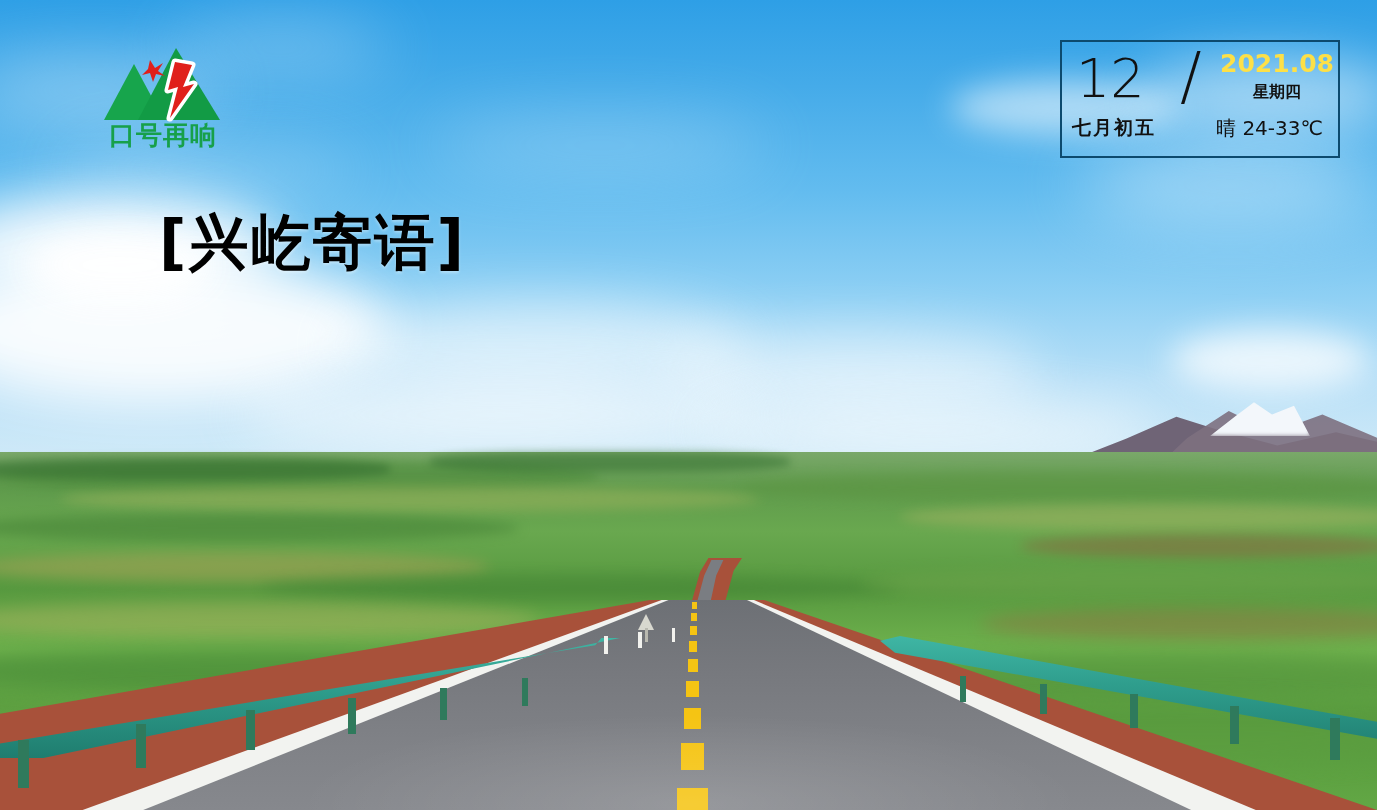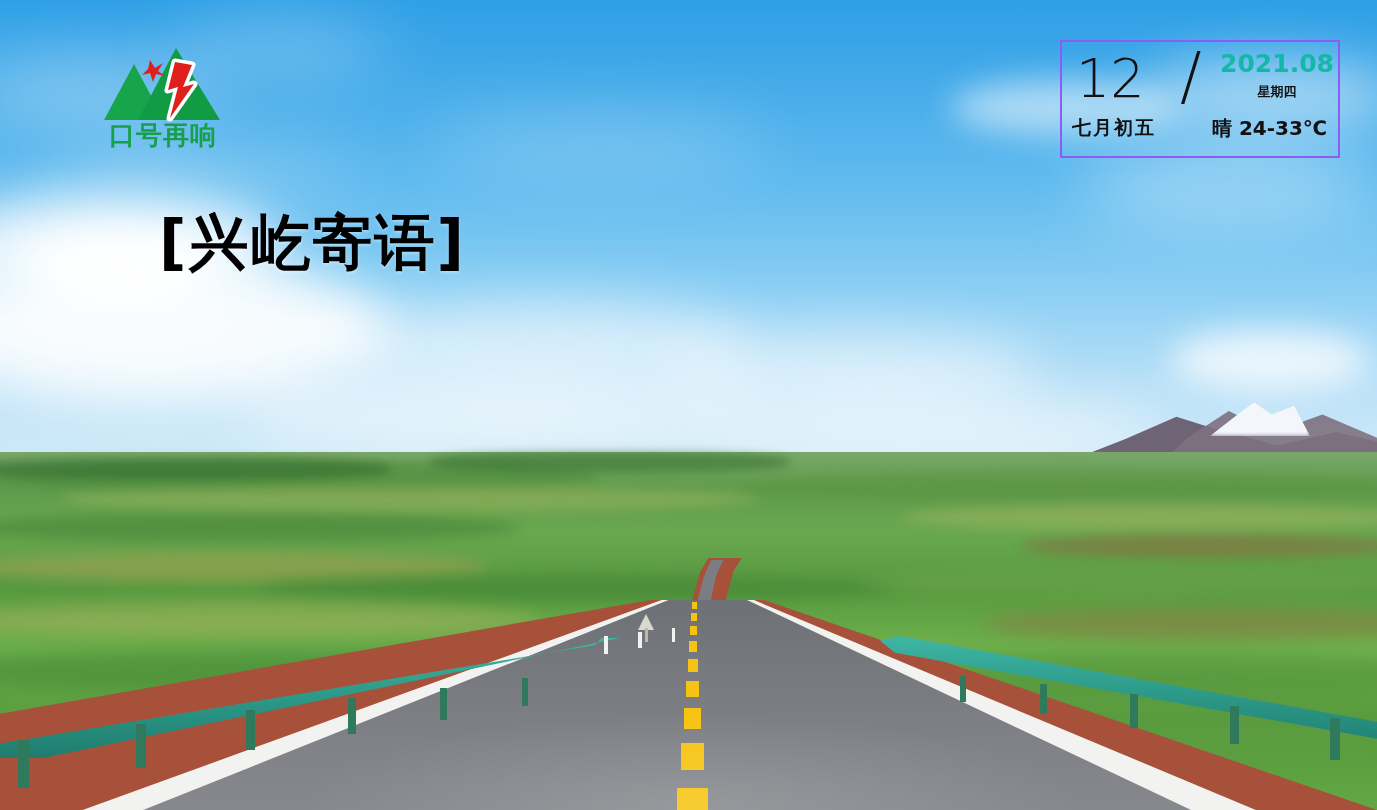--- a/index.html
+++ b/index.html
@@ -93,50 +93,50 @@
 
   
 
   
   .logo{ position:absolute; left:98px; top:42px; width:130px; height:110px; }
   .logo svg{ display:block; }
 
   
   .datebox{
     position:absolute; left:1060px; top:40px; width:280px; height:118px;
-    border:2px solid #8b5cf6; 
+    border:2px solid #0c4a6e; 
   }
   .dnum{
     position:absolute; left:14px; top:10px;
     font-size:54px; line-height:54px; font-weight:300; color:#111;
     font-family:"DejaVu Sans","Liberation Sans",sans-serif;
     letter-spacing:0px;
   }
   .dslash{
     position:absolute; left:118px; top:2px;
     font-size:64px; line-height:64px; font-weight:300; color:#111;
   }
   .dym{
     position:absolute; left:155px; top:8px; width:120px; text-align:center;
-    font-size:25px; line-height:28px; font-weight:700; color:#14b8a6;
+    font-size:25px; line-height:28px; font-weight:700; color:#fde047;
     font-family:"DejaVu Sans","Liberation Sans",sans-serif;
   }
   .dwk{
     position:absolute; left:155px; top:38px; width:120px; text-align:center;
-    font-size:13px; line-height:24px; font-weight:700; color:#111;
+    font-size:16px; line-height:24px; font-weight:700; color:#111;
   }
   .dlunar{
     position:absolute; left:10px; top:74px; width:125px; text-align:left;
     font-size:19px; line-height:24px; font-weight:700; color:#111;
     letter-spacing:2px;
     font-family:Liberation Serif, serif;
   }
   .dweather{
     position:absolute; left:140px; top:74px; width:135px; text-align:center;
-    font-size:20px; line-height:24px; font-weight:700; color:#111;
+    font-size:20px; line-height:24px; font-weight:400; color:#111;
   }
 
   
   .headline{
     position:absolute; left:143px; top:210px;
     font-size:60px; line-height:64px; font-weight:700; color:#000;
     letter-spacing:2px;
     font-family:"DejaVu Sans","Liberation Sans",sans-serif;
     text-shadow:0 2px 3px rgba(255,255,255,.35);
     margin-left:16px;

